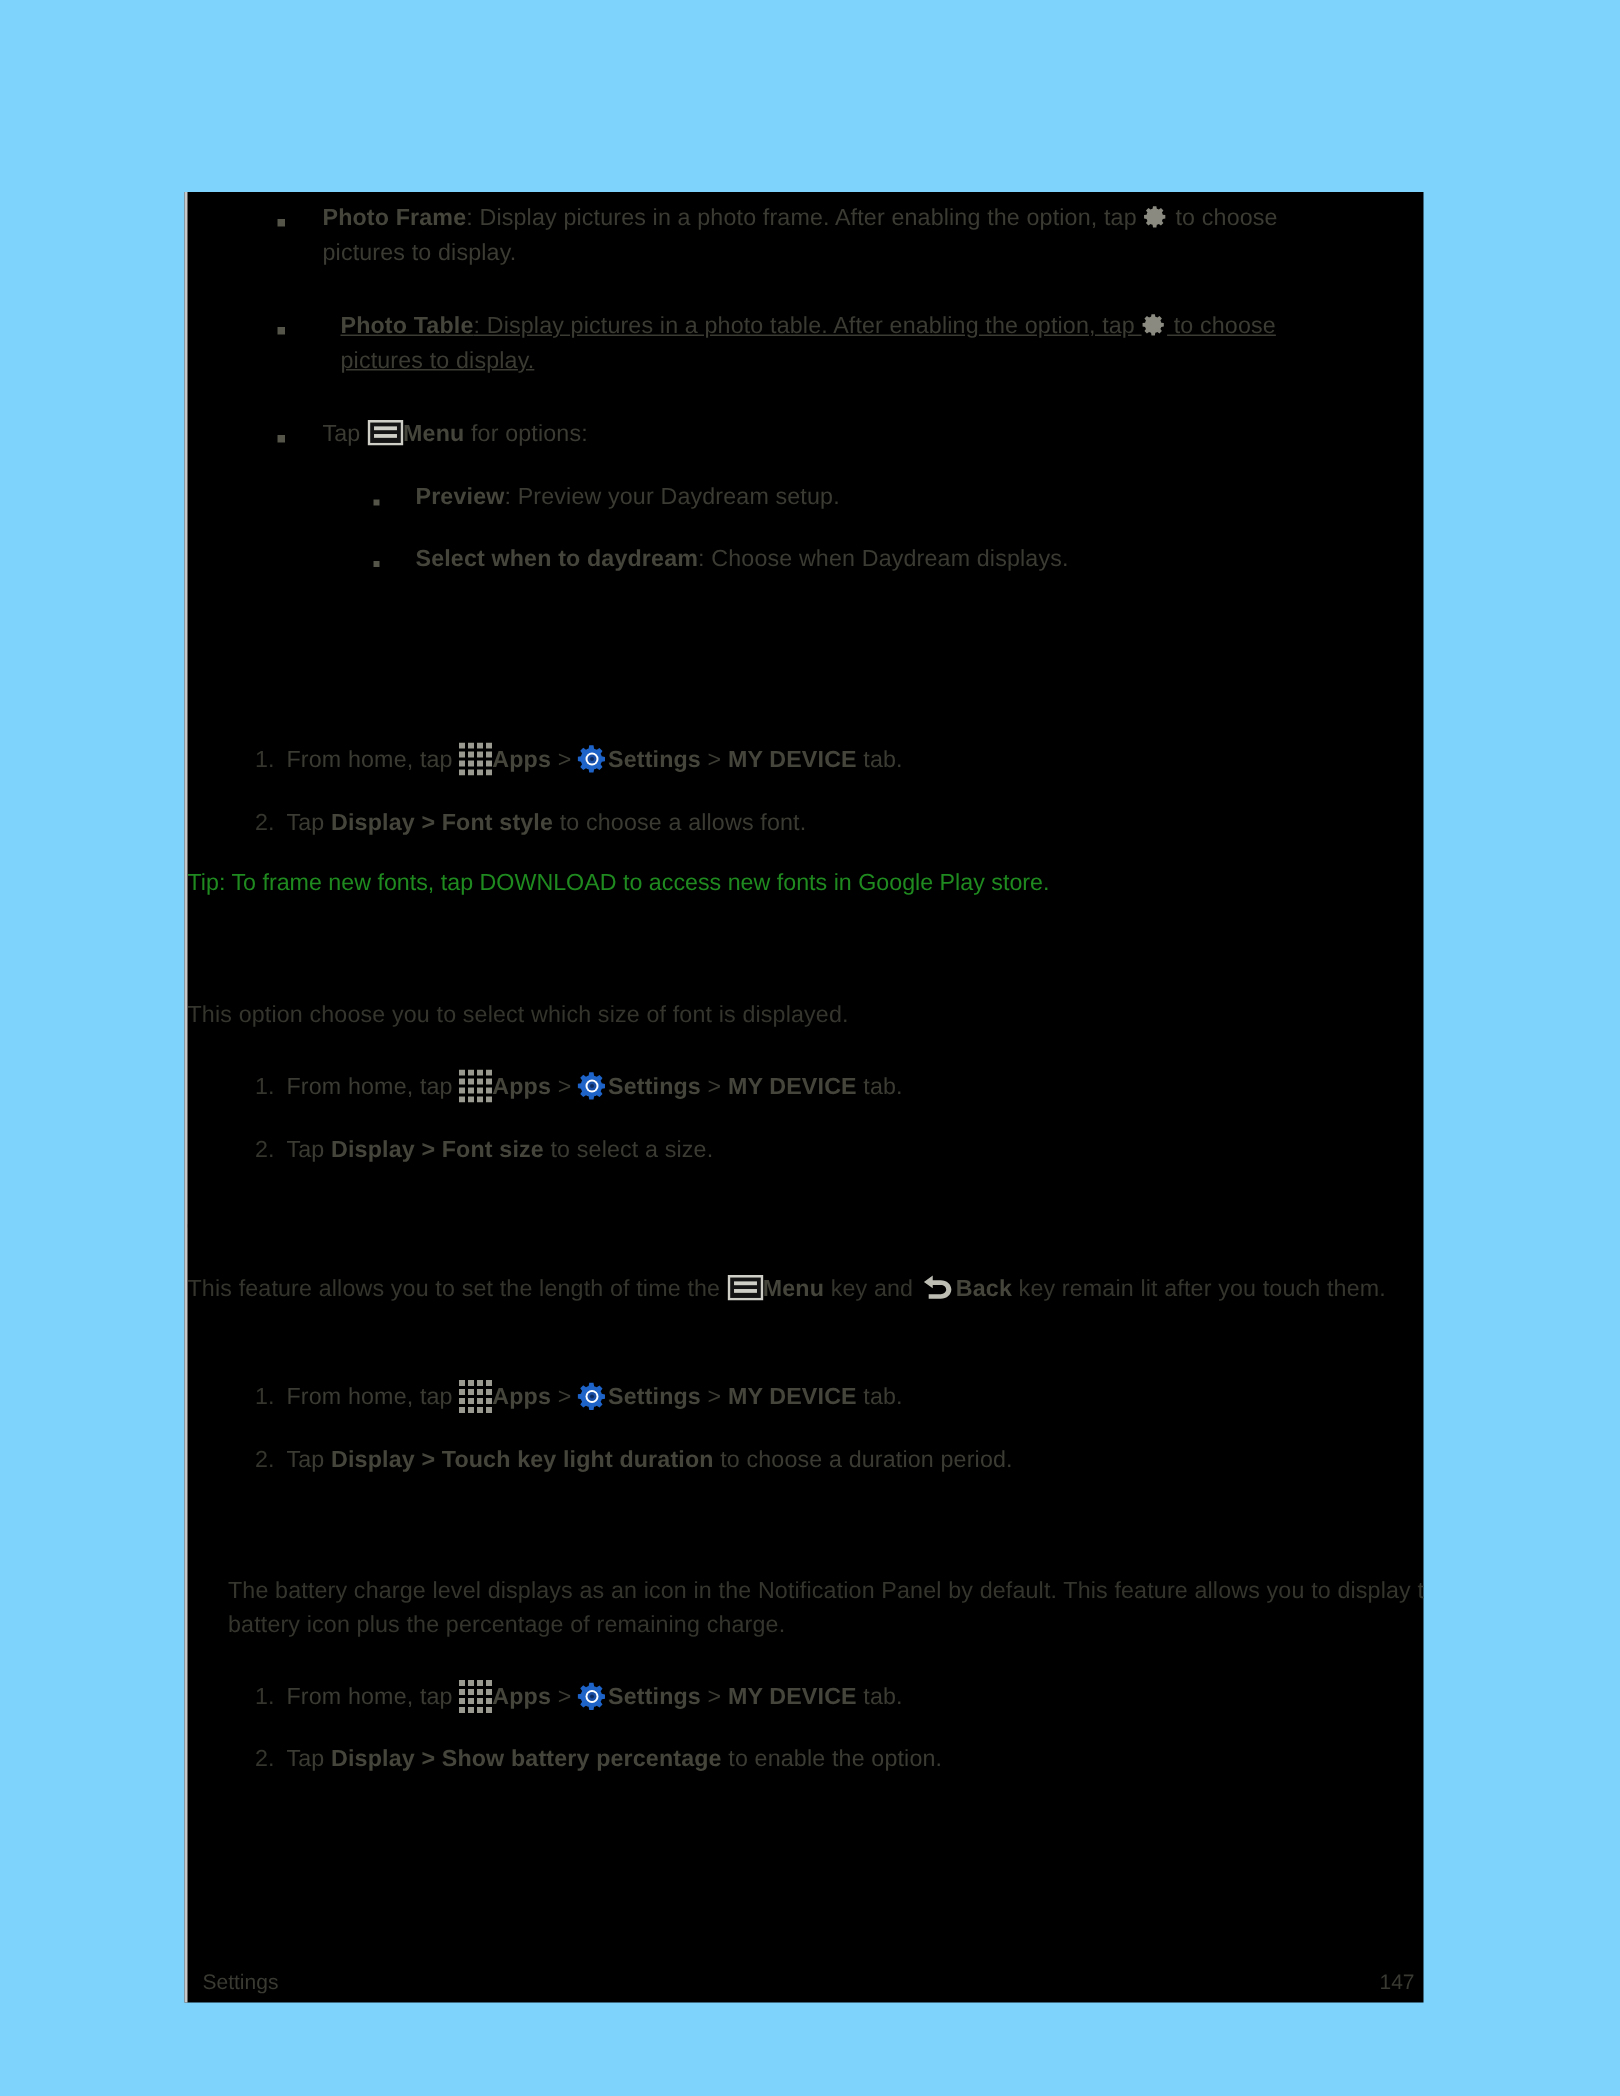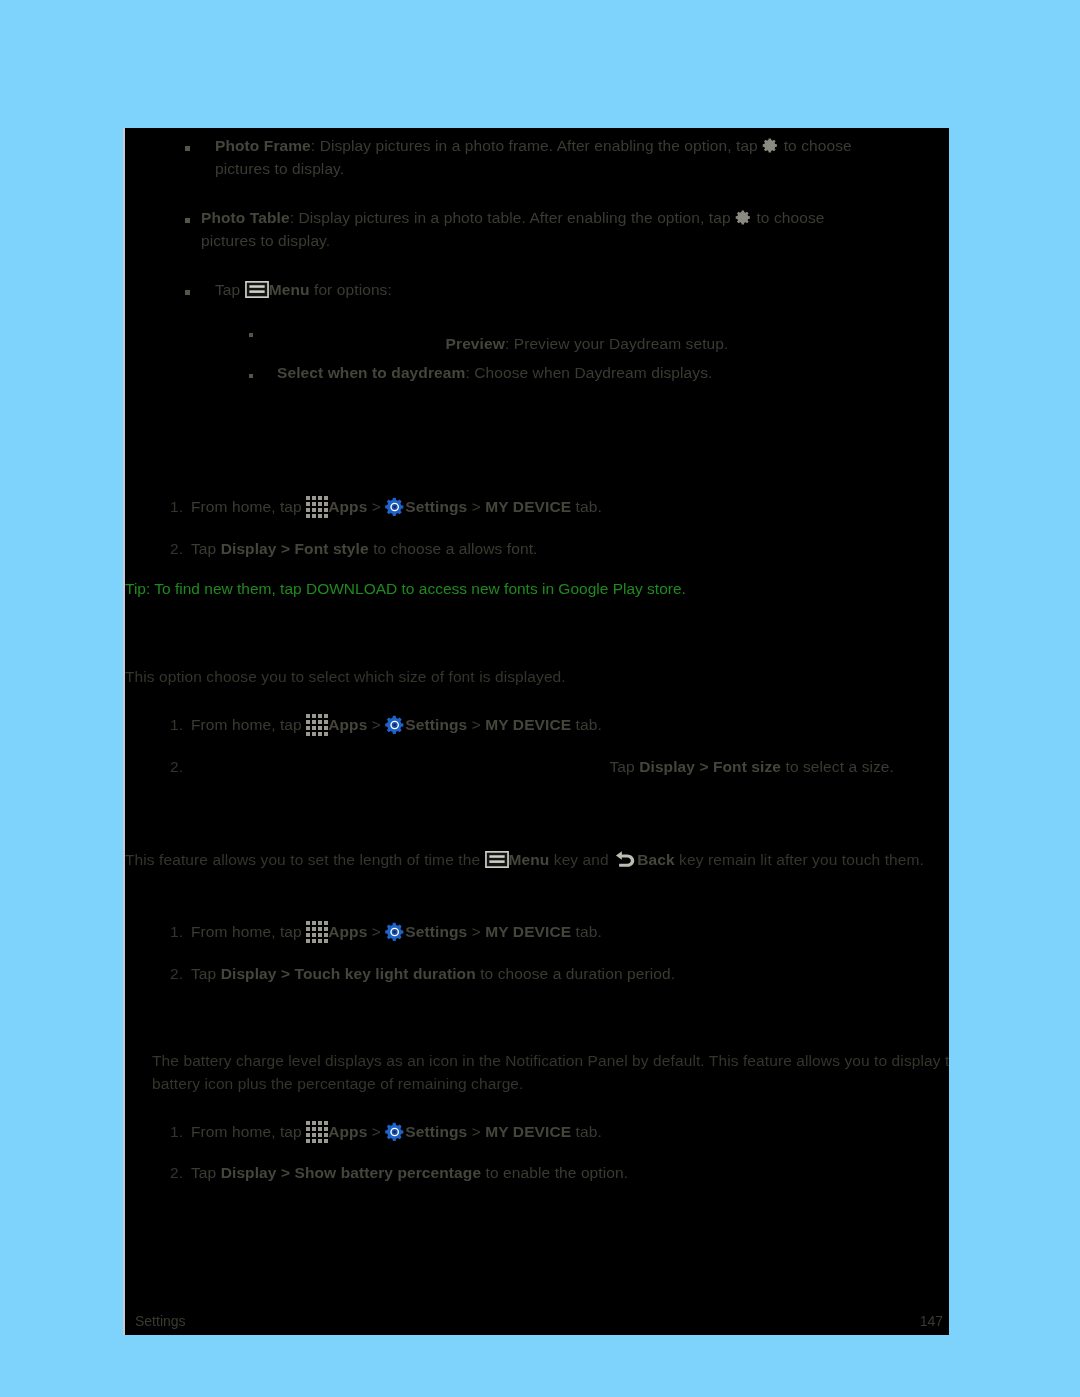--- a/index.html
+++ b/index.html
@@ -136,38 +136,38 @@
 
       <div class="bullet-sq" style="left:60px; top:18px;"></div>
       <div class="blk" style="left:90px; top:6px; width:680px;">
         <span class="b">Photo Frame</span><span>: Display pictures in a photo frame. After enabling the option, tap </span><span class="icon gear-gray"><svg viewBox="0 0 24 24" width="17" height="17">
               <path fill="#8a8a80" d="M12 8.3a3.7 3.7 0 100 7.4 3.7 3.7 0 000-7.4zm0 5.6a1.9 1.9 0 110-3.8 1.9 1.9 0 010 3.8z"></path>
               <path fill="#8a8a80" d="M21 13.6v-3.2l-2.4-.4a6.9 6.9 0 00-.8-1.9l1.4-2-2.3-2.3-2 1.4a6.9 6.9 0 00-1.9-.8L12.6 2h-3.2l-.4 2.4a6.9 6.9 0 00-1.9.8l-2-1.4L2.8 6.1l1.4 2a6.9 6.9 0 00-.8 1.9L1 10.4v3.2l2.4.4c.2.7.5 1.3.8 1.9l-1.4 2 2.3 2.3 2-1.4c.6.3 1.2.6 1.9.8l.4 2.4h3.2l.4-2.4c.7-.2 1.3-.5 1.9-.8l2 1.4 2.3-2.3-1.4-2c.3-.6.6-1.2.8-1.9l2.4-.4z"></path>
             </svg></span><span> to choose pictures to display.</span>
       </div>
 
       <div class="bullet-sq" style="left:60px; top:90px;"></div>
-      <div class="blk" style="left:76px; top:78px; width:680px;">
+      <div class="blk" style="left:102px; top:78px; width:680px;text-decoration:underline;">
         <span class="b">Photo Table</span><span>: Display pictures in a photo table. After enabling the option, tap </span><span class="icon gear-gray"><svg viewBox="0 0 24 24" width="17" height="17">
               <path fill="#8a8a80" d="M12 8.3a3.7 3.7 0 100 7.4 3.7 3.7 0 000-7.4zm0 5.6a1.9 1.9 0 110-3.8 1.9 1.9 0 010 3.8z"></path>
               <path fill="#8a8a80" d="M21 13.6v-3.2l-2.4-.4a6.9 6.9 0 00-.8-1.9l1.4-2-2.3-2.3-2 1.4a6.9 6.9 0 00-1.9-.8L12.6 2h-3.2l-.4 2.4a6.9 6.9 0 00-1.9.8l-2-1.4L2.8 6.1l1.4 2a6.9 6.9 0 00-.8 1.9L1 10.4v3.2l2.4.4c.2.7.5 1.3.8 1.9l-1.4 2 2.3 2.3 2-1.4c.6.3 1.2.6 1.9.8l.4 2.4h3.2l.4-2.4c.7-.2 1.3-.5 1.9-.8l2 1.4 2.3-2.3-1.4-2c.3-.6.6-1.2.8-1.9l2.4-.4z"></path>
             </svg></span><span> to choose pictures to display.</span>
       </div>
 
       <div class="bullet-sq" style="left:60px; top:162px;"></div>
       <div class="blk" style="left:90px; top:150px; width:680px;">
         <span>Tap </span><span class="icon menu-key"><svg viewBox="0 0 28 20" width="24" height="17">
               <rect x="1" y="1" width="26" height="18" fill="#141414" stroke="#cfcfc7" stroke-width="2"></rect>
               <rect x="5" y="5" width="18" height="3" fill="#cfcfc7"></rect>
               <rect x="5" y="11" width="18" height="3" fill="#cfcfc7"></rect>
             </svg></span><span class="b">Menu</span><span> for options:</span>
       </div>
 
       <div class="bullet-sm" style="left:124px; top:205px;"></div>
-      <div class="blk" style="left:152px; top:204px; width:620px;text-align:center;">
+      <div class="blk" style="left:152px; top:192px; width:620px;">
         <span class="b">Preview</span><span>: Preview your Daydream setup.</span>
       </div>
 
       <div class="bullet-sm" style="left:124px; top:246px;"></div>
       <div class="blk" style="left:152px; top:233px; width:620px;">
         <span class="b">Select when to daydream</span><span>: Choose when Daydream displays.</span>
       </div>
 
       <div class="heading" style="left:0px; top:282px;">Font Style</div>
 
@@ -199,21 +199,21 @@
               <circle cx="11.6" cy="12" r="1.6" fill="#0d2a5e"></circle>
             </svg></span><span class="b">Settings</span><span> &gt; </span><span class="b">MY DEVICE</span><span> tab.</span>
       </div>
 
       <div class="num" style="left:32px; top:409px;">2.</div>
       <div class="blk" style="left:66px; top:409px; width:720px;">
         <span>Tap </span><span class="b">Display &gt; Font style</span><span> to choose a allows font.</span>
       </div>
 
       <div class="tip" style="left:0px; top:449px; width:800px;">
-        <b>Tip</b><span>: To find new them, tap </span><b>DOWNLOAD</b><span> to access new fonts in Google Play store.</span>
+        <b>Tip</b><span>: To frame new fonts, tap </span><b>DOWNLOAD</b><span> to access new fonts in Google Play store.</span>
       </div>
 
       <div class="heading" style="left:0px; top:499px;">Font Size</div>
       <div class="blk body-text" style="left:0px; top:537px; width:800px;">This option choose you to select which size of font is displayed.</div>
 
       <div class="num" style="left:32px; top:585px;">1.</div>
       <div class="blk" style="left:66px; top:585px; width:720px;">
         <span>From home, tap </span><span class="icon apps-grid"><svg viewBox="0 0 22 22" width="22" height="22">
               <g fill="#9a9a90">
                 <rect x="0" y="0" width="4" height="4"></rect>
@@ -235,21 +235,21 @@
               </g>
             </svg></span><span class="b">Apps</span><span> &gt; </span><span class="icon gear-blue"><svg viewBox="0 0 24 24" width="20" height="20">
               <path fill="#1e63c8" d="M22 13.7v-3.4l-2.6-.5a7.6 7.6 0 00-.9-2.1l1.5-2.2-2.4-2.4-2.2 1.5a7.6 7.6 0 00-2.1-.9L12.8 1h-3.4l-.5 2.6a7.6 7.6 0 00-2.1.9L4.6 3 2.2 5.4l1.5 2.2a7.6 7.6 0 00-.9 2.1L.2 10.2v3.4l2.6.5c.2.8.5 1.5.9 2.1L2.2 18.4l2.4 2.4 2.2-1.5c.7.4 1.4.7 2.1.9l.5 2.6h3.4l.5-2.6c.8-.2 1.5-.5 2.1-.9l2.2 1.5 2.4-2.4-1.5-2.2c.4-.7.7-1.4.9-2.1l2.6-.4z"></path>
               <circle cx="11.6" cy="12" r="5.2" fill="#ffffff"></circle>
               <circle cx="11.6" cy="12" r="3.6" fill="#1a4fa8"></circle>
               <circle cx="11.6" cy="12" r="1.6" fill="#0d2a5e"></circle>
             </svg></span><span class="b">Settings</span><span> &gt; </span><span class="b">MY DEVICE</span><span> tab.</span>
       </div>
 
       <div class="num" style="left:32px; top:627px;">2.</div>
-      <div class="blk" style="left:49px; top:627px; width:720px;text-align:right;">
+      <div class="blk" style="left:66px; top:627px; width:720px;">
         <span>Tap </span><span class="b">Display &gt; Font size</span><span> to select a size.</span>
       </div>
 
       <div class="heading" style="left:0px; top:683px;">Touch Key Light Duration</div>
       <div class="blk body-text" style="left:0px; top:720px; width:828px;">
         <span>This feature allows you to set the length of time the </span><span class="icon menu-key"><svg viewBox="0 0 28 20" width="24" height="17">
               <rect x="1" y="1" width="26" height="18" fill="#141414" stroke="#cfcfc7" stroke-width="2"></rect>
               <rect x="5" y="5" width="18" height="3" fill="#cfcfc7"></rect>
               <rect x="5" y="11" width="18" height="3" fill="#cfcfc7"></rect>
             </svg></span><span class="b">Menu</span><span> key and </span><span class="icon back-key"><svg viewBox="0 0 26 21" width="24" height="19">

